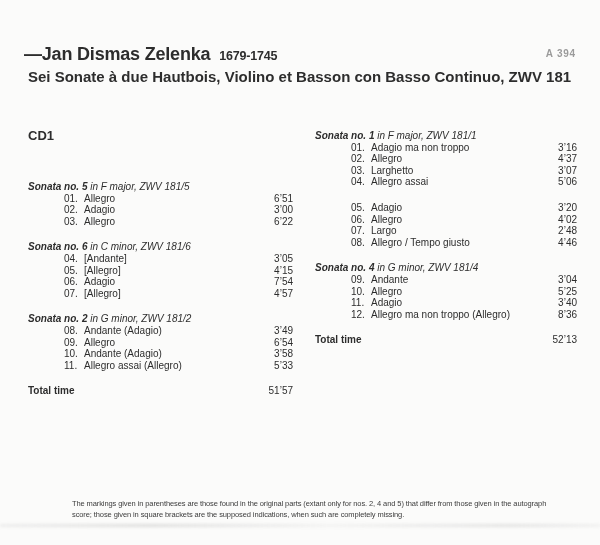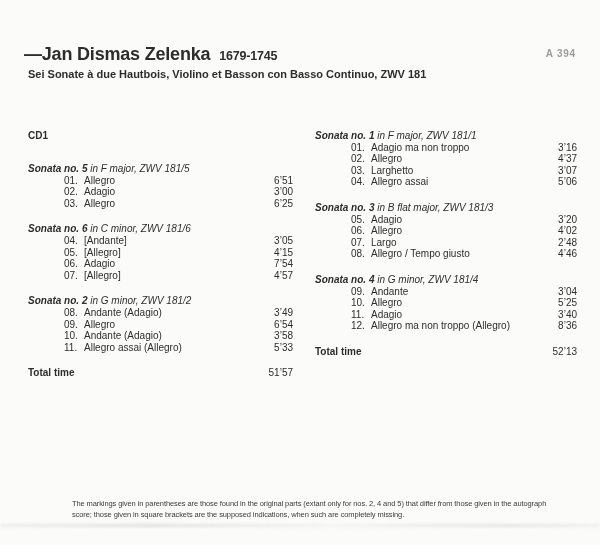--- a/index.html
+++ b/index.html
@@ -37,39 +37,39 @@
     letter-spacing: -0.2px;
     white-space: nowrap;
     line-height: 20px;
   }
   .title-line .dash { margin-left: -4px; }
   .title-line .dates {
     font-size: 12.5px;
     margin-left: 9px;
   }
   .subtitle {
-    font-size: 11px;
+    font-size: 15px;
     font-weight: bold;
     margin-top: 2px;
     white-space: nowrap;
   }
   .columns {
     position: absolute;
     left: 28px;
     top: 130px;
     display: flex;
     gap: 22px;
   }
   .column { width: 265px; }
   .column.col2 { width: 262px; }
   .cd-label {
-    font-size: 10px;
+    font-size: 13px;
     font-weight: bold;
     line-height: 12px;
-    margin-bottom: 21px;
+    margin-bottom: 39px;
   }
   .sonata { margin-bottom: 14px; }
   .sonata-title {
     font-size: 10px;
     line-height: 11.6px;
     white-space: nowrap;
     font-style: italic;
   }
   .sonata-title .b { font-weight: bold; }
   .track {
@@ -139,21 +139,21 @@
             <span class="time">6’51</span>
           </div>
           <div class="track">
             <span class="no">02.</span>
             <span class="nm">Adagio</span>
             <span class="time">3’00</span>
           </div>
           <div class="track">
             <span class="no">03.</span>
             <span class="nm">Allegro</span>
-            <span class="time">6’25</span>
+            <span class="time">6’22</span>
           </div>
         </div>
         <div class="sonata">
           <div class="sonata-title"><span class="b">Sonata no. 6</span><span> in C minor, ZWV 181/6</span></div>
           <div class="track">
             <span class="no">04.</span>
             <span class="nm">[Andante]</span>
             <span class="time">3’05</span>
           </div>
           <div class="track">
@@ -218,21 +218,20 @@
             <span class="nm">Larghetto</span>
             <span class="time">3’07</span>
           </div>
           <div class="track">
             <span class="no">04.</span>
             <span class="nm">Allegro assai</span>
             <span class="time">5’06</span>
           </div>
         </div>
         <div class="sonata">
-          <div class="sonata-title"><span class="b">Sonata no. 3</span><span> in B flat major, ZWV 181/3</span></div>
           <div class="track">
             <span class="no">05.</span>
             <span class="nm">Adagio</span>
             <span class="time">3’20</span>
           </div>
           <div class="track">
             <span class="no">06.</span>
             <span class="nm">Allegro</span>
             <span class="time">4’02</span>
           </div>

